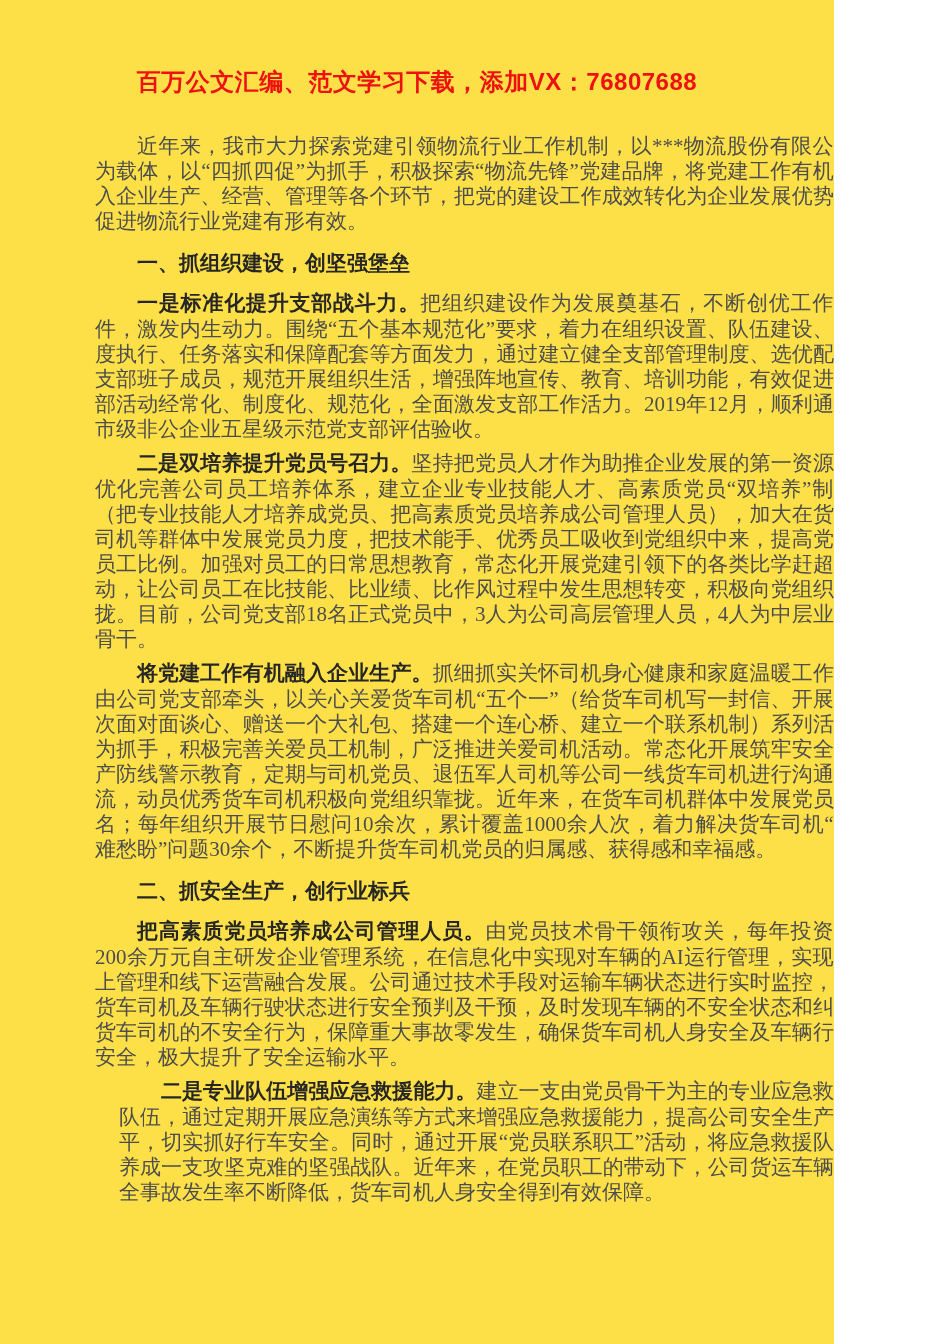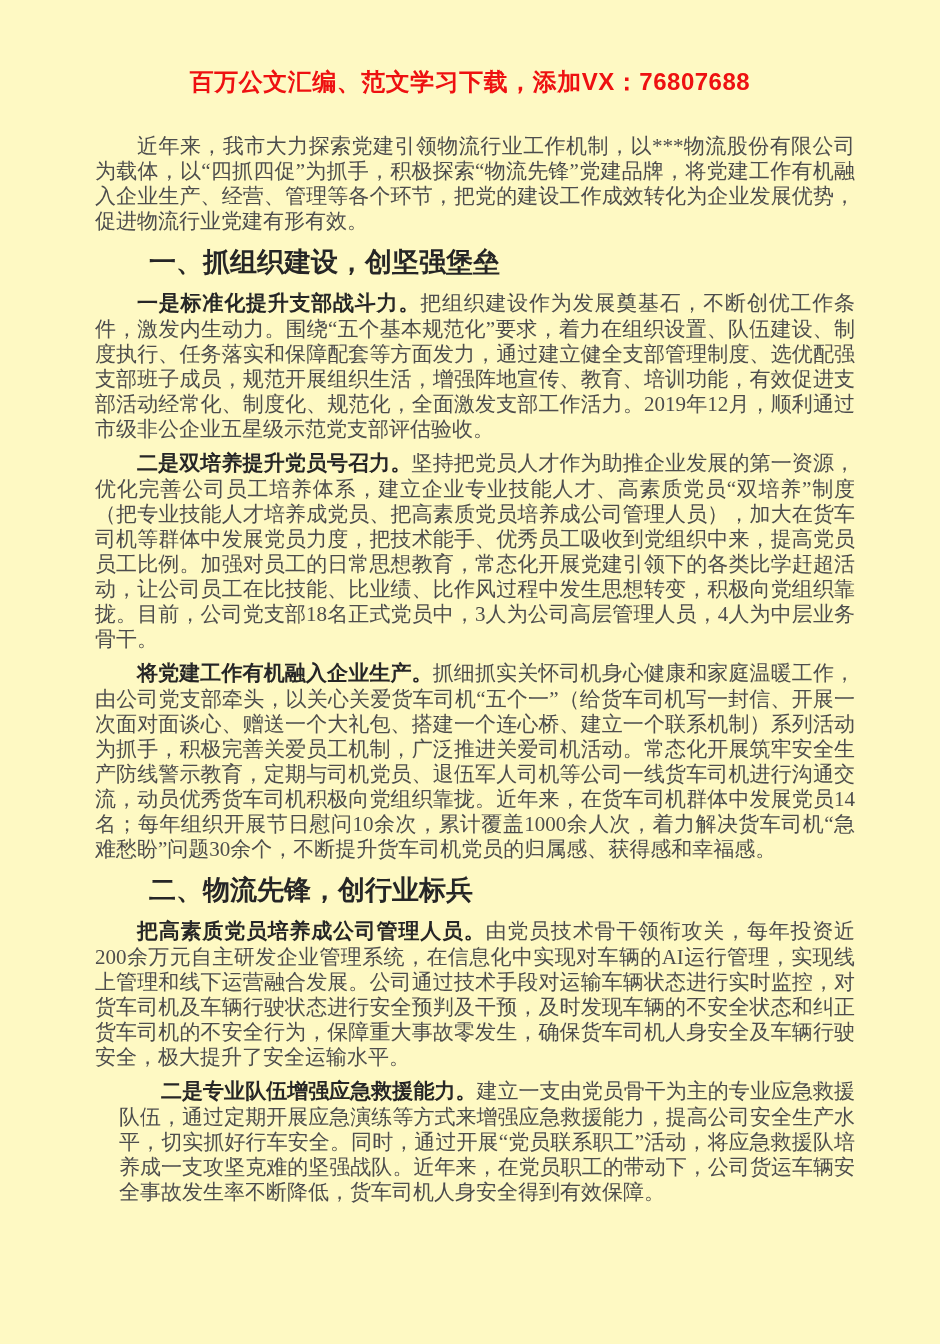--- a/index.html
+++ b/index.html
@@ -1,23 +1,23 @@
 <!DOCTYPE html>
 <html><head>
 <meta charset="utf-8">
 <style>
   * { margin: 0; padding: 0; box-sizing: border-box; }
   html, body { width: 950px; background: #ffffff; }
   body { font-family: "Liberation Serif", "DejaVu Serif", serif; }
 
   .page {
     position: relative;
-    width: 940px;
+    width: 834px;
     height: 1344px;
-    background: #fef9c3;
+    background: #fde047;
     overflow: hidden;
   }
 
   .promo-header {
     padding-top: 68px;
     text-align: center;
     font-family: "Liberation Sans", "DejaVu Sans", sans-serif;
     font-weight: bold;
     font-size: 24px;
     line-height: 28px;
@@ -43,21 +43,21 @@
 
   .lead {
     font-family: Liberation Mono, monospace;
     font-weight: bold;
     color: #262626;
   }
 
   .sec-heading {
     font-family: "Liberation Sans", "DejaVu Sans", sans-serif;
     font-weight: bold;
-    font-size: 27px;
+    font-size: 21px;
     line-height: 25px;
     color: #262626;
     text-indent: 2em;
     margin: 16px 0 16px 0;
     text-align: left;
   }
 </style>
 </head>
 <body>
 
@@ -70,20 +70,20 @@
     <p class="para">近年来，我市大力探索党建引领物流行业工作机制，以***物流股份有限公司为载体，以“四抓四促”为抓手，积极探索“物流先锋”党建品牌，将党建工作有机融入企业生产、经营、管理等各个环节，把党的建设工作成效转化为企业发展优势，促进物流行业党建有形有效。</p>
 
     <div class="sec-heading">一、抓组织建设，创坚强堡垒</div>
 
     <p class="para"><span class="lead">一是标准化提升支部战斗力。</span><span>把组织建设作为发展奠基石，不断创优工作条件，激发内生动力。围绕“五个基本规范化”要求，着力在组织设置、队伍建设、制度执行、任务落实和保障配套等方面发力，通过建立健全支部管理制度、选优配强支部班子成员，规范开展组织生活，增强阵地宣传、教育、培训功能，有效促进支部活动经常化、制度化、规范化，全面激发支部工作活力。2019年12月，顺利通过市级非公企业五星级示范党支部评估验收。</span></p>
 
     <p class="para"><span class="lead">二是双培养提升党员号召力。</span><span>坚持把党员人才作为助推企业发展的第一资源，优化完善公司员工培养体系，建立企业专业技能人才、高素质党员“双培养”制度（把专业技能人才培养成党员、把高素质党员培养成公司管理人员），加大在货车司机等群体中发展党员力度，把技术能手、优秀员工吸收到党组织中来，提高党员员工比例。加强对员工的日常思想教育，常态化开展党建引领下的各类比学赶超活动，让公司员工在比技能、比业绩、比作风过程中发生思想转变，积极向党组织靠拢。目前，公司党支部18名正式党员中，3人为公司高层管理人员，4人为中层业务骨干。</span></p>
 
     <p class="para"><span class="lead">将党建工作有机融入企业生产。</span><span>抓细抓实关怀司机身心健康和家庭温暖工作，由公司党支部牵头，以关心关爱货车司机“五个一”（给货车司机写一封信、开展一次面对面谈心、赠送一个大礼包、搭建一个连心桥、建立一个联系机制）系列活动为抓手，积极完善关爱员工机制，广泛推进关爱司机活动。常态化开展筑牢安全生产防线警示教育，定期与司机党员、退伍军人司机等公司一线货车司机进行沟通交流，动员优秀货车司机积极向党组织靠拢。近年来，在货车司机群体中发展党员14名；每年组织开展节日慰问10余次，累计覆盖1000余人次，着力解决货车司机“急难愁盼”问题30余个，不断提升货车司机党员的归属感、获得感和幸福感。</span></p>
 
-    <div class="sec-heading">二、物流先锋，创行业标兵</div>
+    <div class="sec-heading">二、抓安全生产，创行业标兵</div>
 
     <p class="para"><span class="lead">把高素质党员培养成公司管理人员。</span><span>由党员技术骨干领衔攻关，每年投资近200余万元自主研发企业管理系统，在信息化中实现对车辆的AI运行管理，实现线上管理和线下运营融合发展。公司通过技术手段对运输车辆状态进行实时监控，对货车司机及车辆行驶状态进行安全预判及干预，及时发现车辆的不安全状态和纠正货车司机的不安全行为，保障重大事故零发生，确保货车司机人身安全及车辆行驶安全，极大提升了安全运输水平。</span></p>
 
     <p class="para"><span class="lead">二是专业队伍增强应急救援能力。</span><span>建立一支由党员骨干为主的专业应急救援队伍，通过定期开展应急演练等方式来增强应急救援能力，提高公司安全生产水平，切实抓好行车安全。同时，通过开展“党员联系职工”活动，将应急救援队培养成一支攻坚克难的坚强战队。近年来，在党员职工的带动下，公司货运车辆安全事故发生率不断降低，货车司机人身安全得到有效保障。</span></p>
 
   </div>
 </div>
 
 </body></html>

